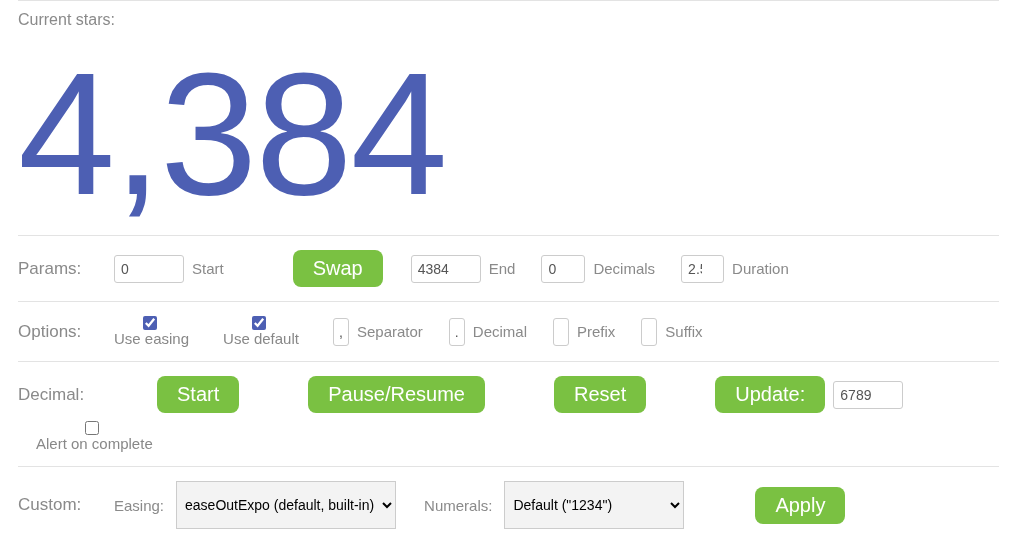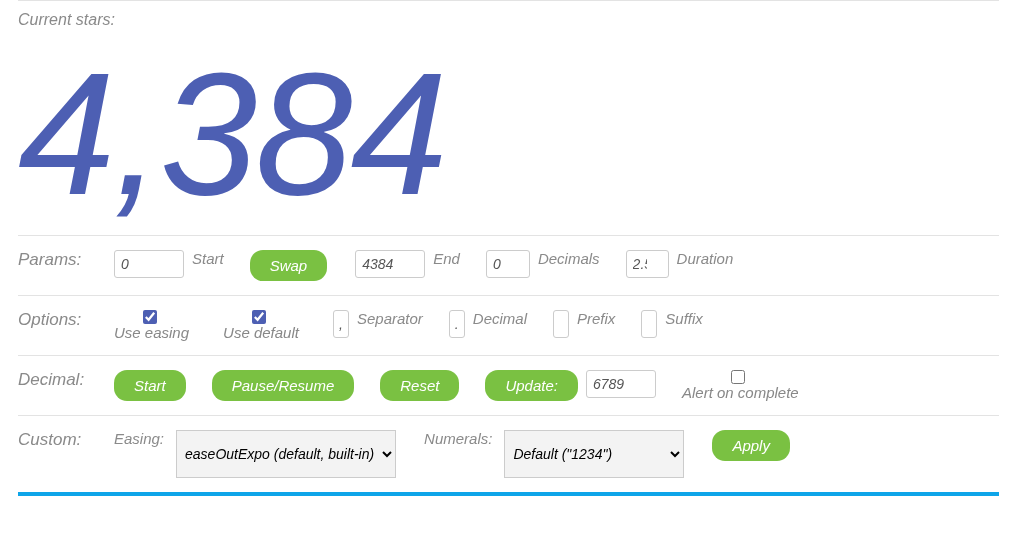--- a/index.html
+++ b/index.html
@@ -1,15 +1,15 @@
 <!DOCTYPE html>
 <html><head>
   <meta charset="utf-8">
   <style>
-    * { box-sizing: border-box; font-style: italic; }
+    * { box-sizing: border-box; }
     body {
       margin: 0;
       padding: 0 18px;
       font-family: "Segoe UI", Tahoma, Geneva, sans-serif;
       font-size: 15px;
       color: #888;
       background: #fff;
       width: 1017px;
     }
     .hr {
@@ -26,21 +26,21 @@
     .big-number {
       font-size: 175px;
       line-height: 0.95;
       font-weight: 300;
       color: #4d5fb3;
       letter-spacing: -2px;
       margin: 22px 0 18px 0;
     }
     .section {
       display: flex;
-      align-items: flex-start;
+      align-items: center;
       flex-wrap: wrap;
       gap: 8px;
       padding: 14px 0;
       border-top: 1px solid #e3e3e3;
     }
     .section:first-of-type { border-top: none; }
     .section.bottom { border-bottom: 4px solid #0ea5e9; }
     .section-label {
       font-size: 17px;
       color: #8a8a8a;
@@ -62,25 +62,26 @@
     input[type="text"].tiny { width: 16px; text-align: center; padding: 5px 2px; }
     .inline-label {
       color: #8a8a8a;
       font-size: 15px;
       margin-right: 18px;
     }
     .btn {
       background: #7ac142;
       color: #fff;
       border: none;
-      border-radius: 13px;
+      border-radius: 8px;
       padding: 7px 20px;
-      font-size: 15px;
+      font-size: 20px;
       cursor: pointer;
       font-family: inherit;
+      margin-left: 43px;
     }
     input[type="checkbox"] {
       width: 14px;
       height: 14px;
       margin: 0 4px 0 0;
       vertical-align: middle;
       accent-color: #4d5fb3;
     }
     .chk-lbl {
       color: #888;

